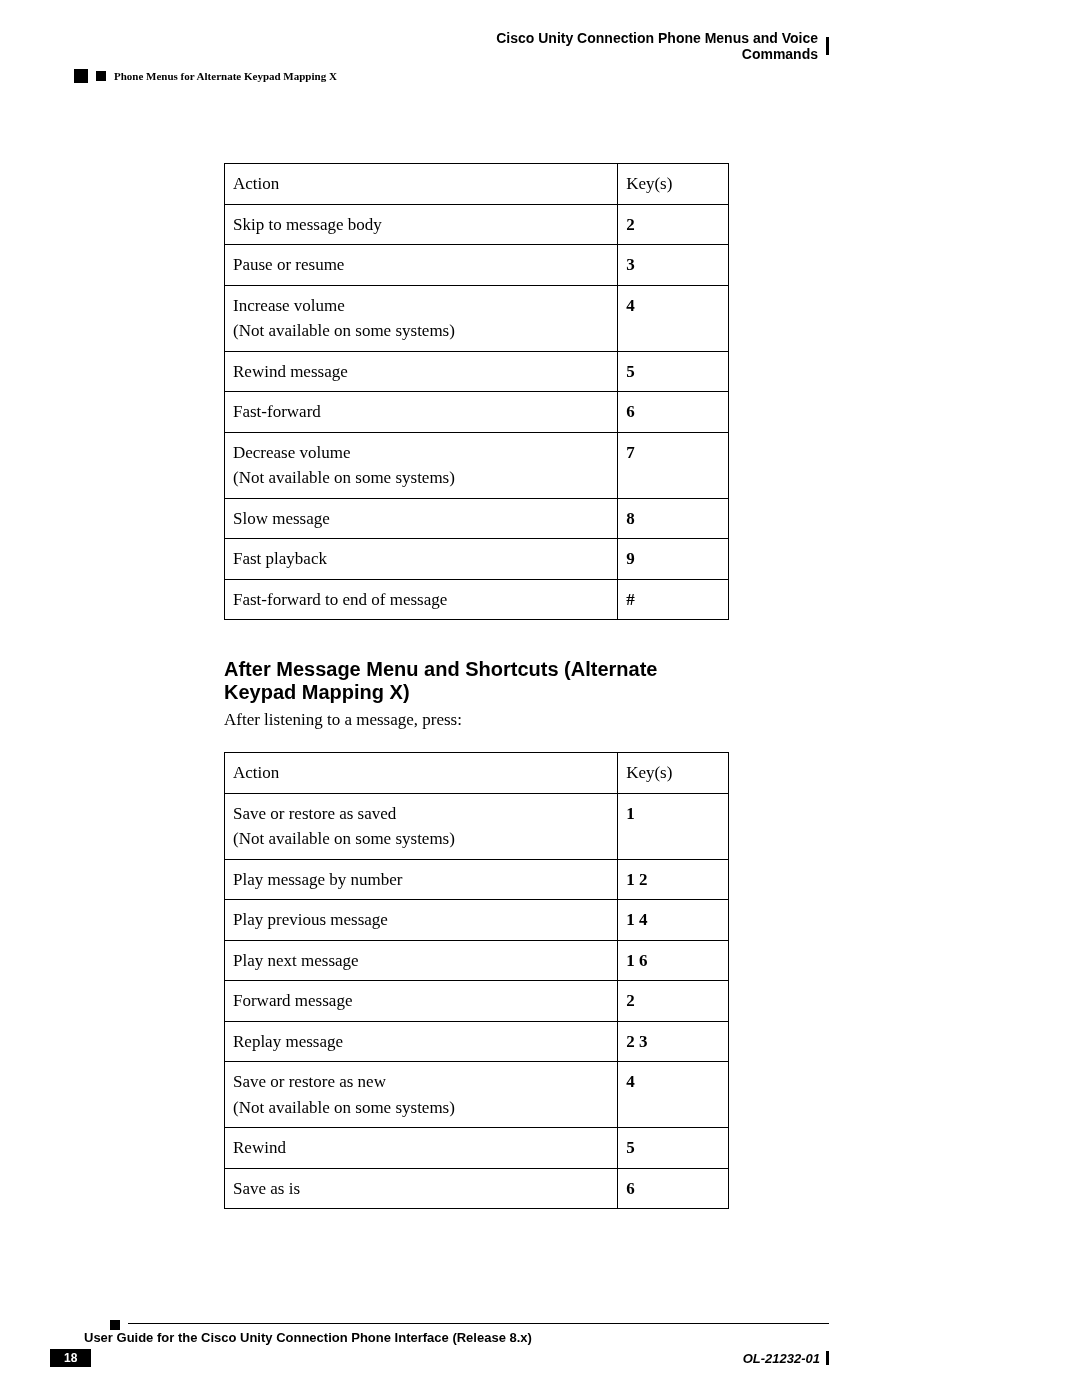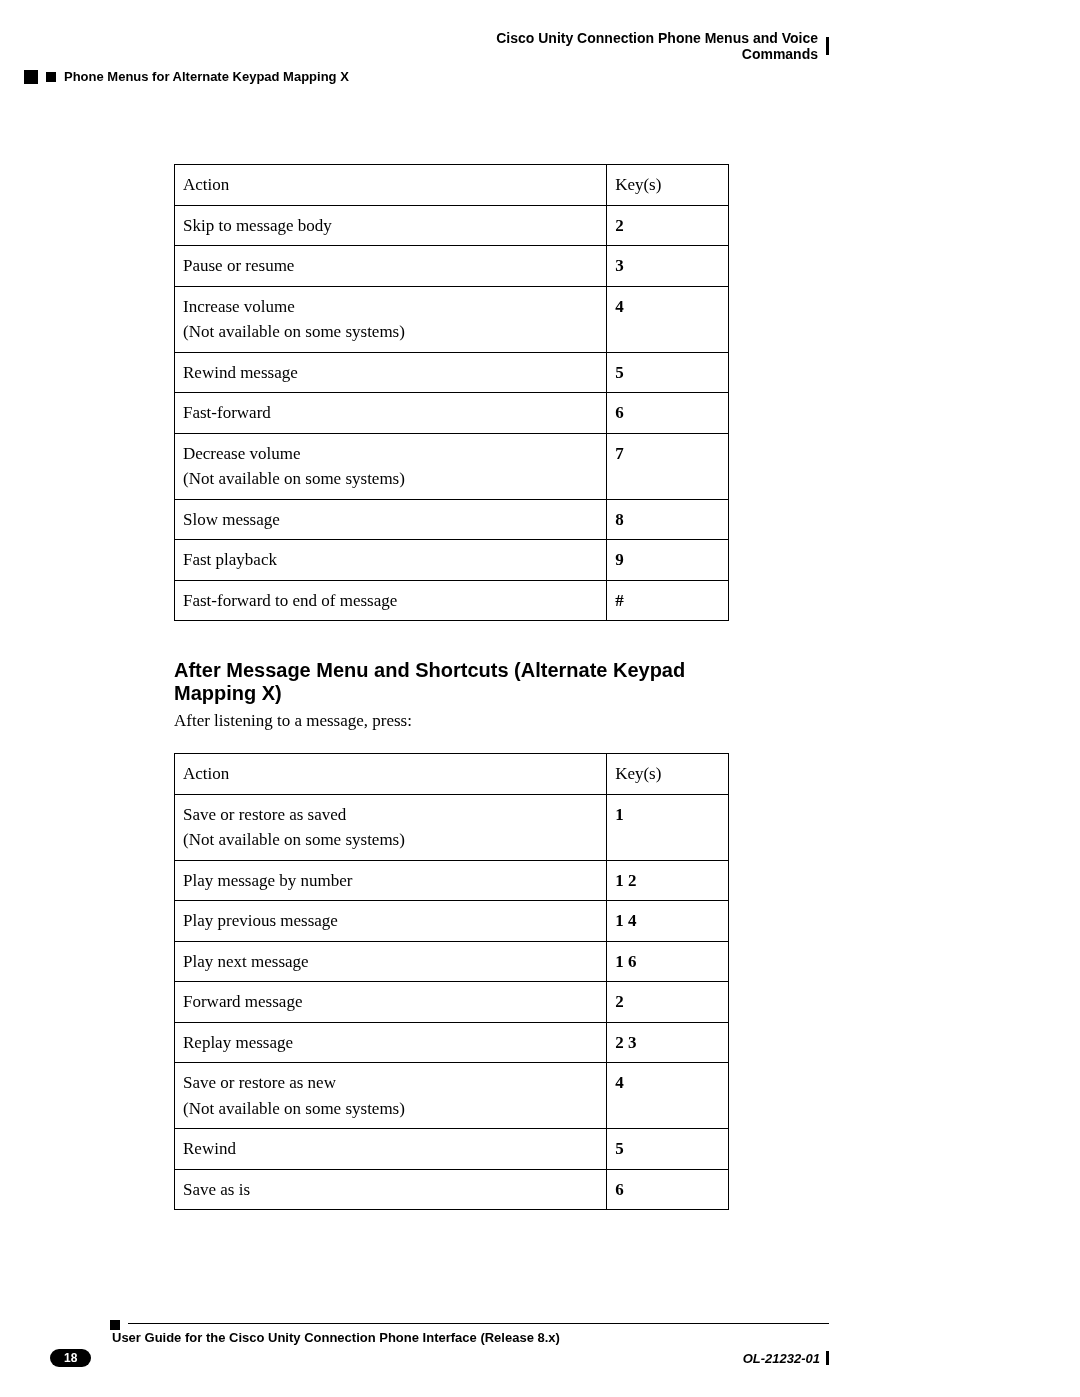--- a/index.html
+++ b/index.html
@@ -8,21 +8,21 @@
       font-family: "Times New Roman", Times, serif;
       background: #ffffff;
       width: 1080px;
       height: 1397px;
       position: relative;
     }
     .page {
       width: 879px;
       height: 1397px;
       position: relative;
-      padding: 30px 50px 30px 24px;
+      padding: 30px 50px 30px 74px;
       box-sizing: border-box;
     }
     .top-header {
       display: flex;
       justify-content: space-between;
       align-items: center;
       padding: 0 0 5px 0;
     }
     .top-header-right {
       font-family: Arial, Helvetica, sans-serif;
@@ -47,23 +47,23 @@
       width: 14px;
       height: 14px;
       background: #000;
     }
     .black-square-small {
       width: 10px;
       height: 10px;
       background: #000;
     }
     .breadcrumb-text {
-      font-family: Liberation Sans, sans-serif;
-      font-weight: bold;
-      font-size: 13px;
+      font-family: Liberation Serif, serif;
+      font-weight: bold;
+      font-size: 11px;
     }
     .content {
       margin-left: 150px;
       margin-right: 100px;
       margin-top: 80px;
     }
     table {
       border-collapse: collapse;
       width: 100%;
       font-size: 17px;
@@ -107,36 +107,35 @@
     .footer-hr {
       border: none;
       border-top: 1px solid #000;
       margin: 0 0 4px 0;
       flex: 1;
     }
     .footer-title {
       font-family: Arial, Helvetica, sans-serif;
       font-weight: bold;
       font-size: 13px;
-      margin-left: 62px;
+      margin-left: 34px;
     }
     .footer-bottom {
       display: flex;
       justify-content: space-between;
       align-items: center;
       margin-top: 4px;
     }
     .page-badge {
       background: #000;
       color: #fff;
       font-family: Arial, Helvetica, sans-serif;
       font-weight: bold;
       font-size: 12px;
       padding: 2px 14px;
-      border-radius: 9px;
     }
     .footer-right {
       display: flex;
       align-items: center;
       gap: 6px;
     }
     .doc-id {
       font-family: Arial, Helvetica, sans-serif;
       font-weight: bold;
       font-size: 13px;

